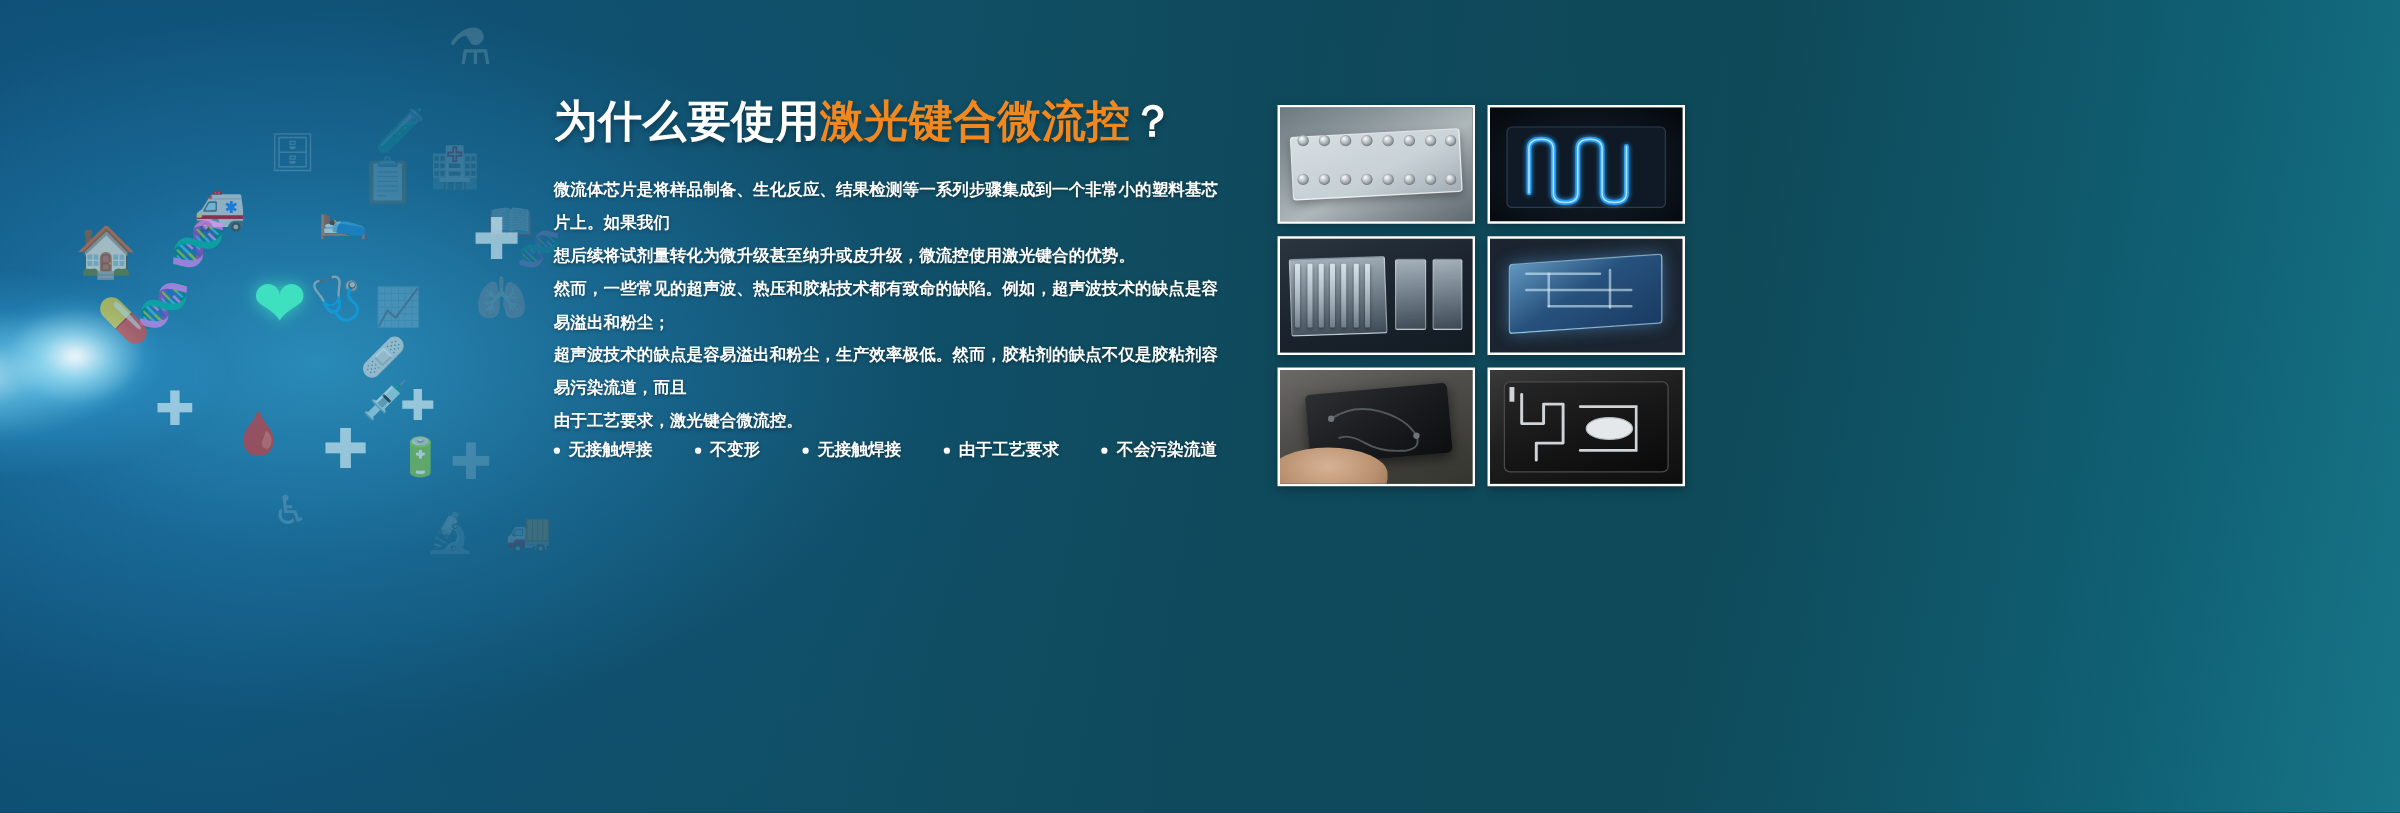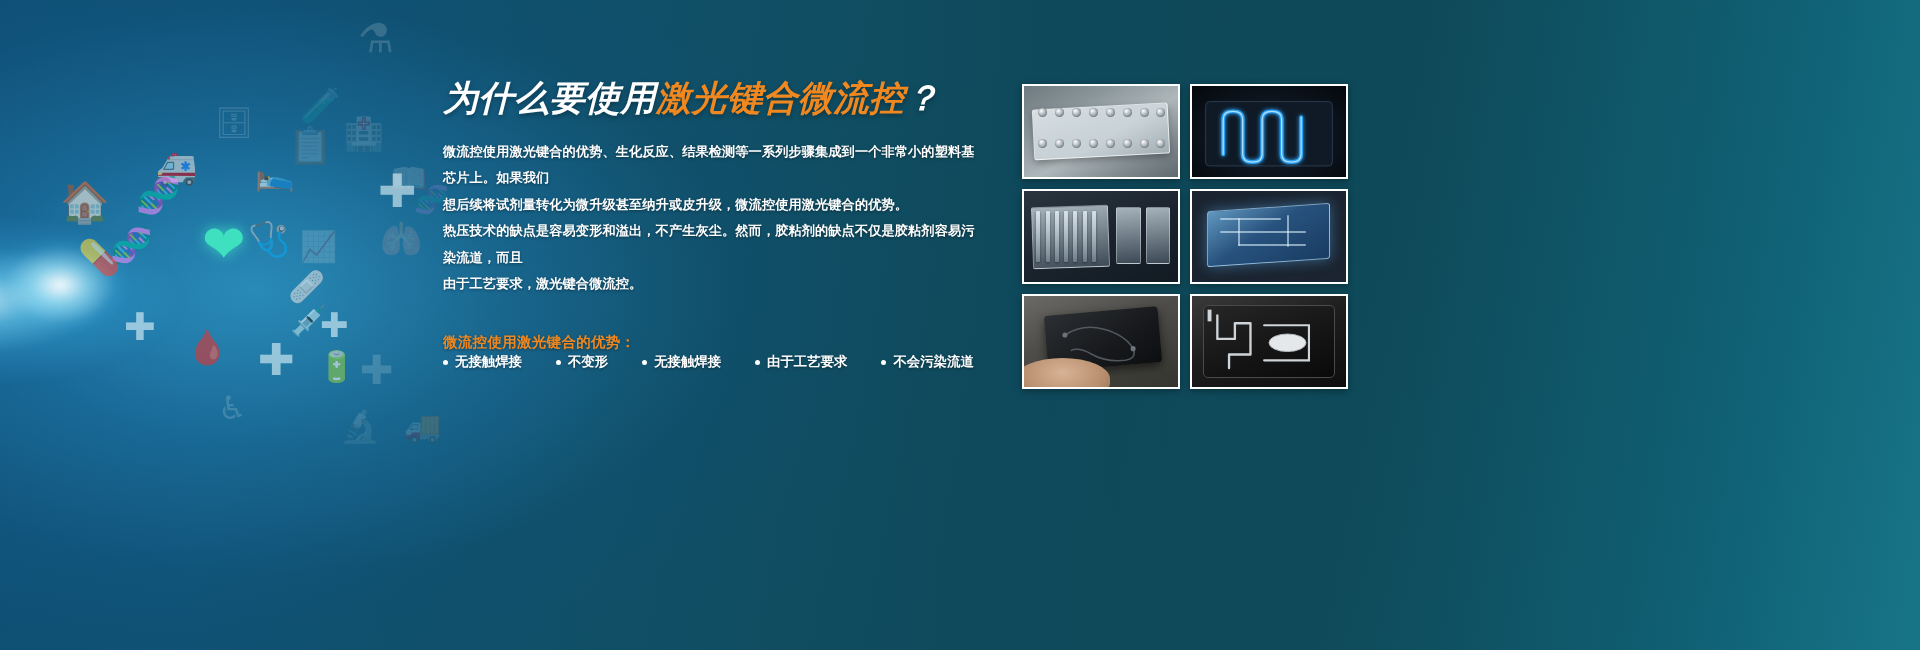--- a/index.html
+++ b/index.html
@@ -53,21 +53,20 @@
 
   
   #content {
     position:absolute;
     left:443px; top:78px;
     width:540px;
   }
   #title {
     font-size:35px;
     font-weight:bold;
-    font-style:italic;
     letter-spacing:0.5px;
     line-height:1.14;
     white-space:nowrap;
     text-shadow:0 2px 5px rgba(0,0,0,0.35);
   }
   #title .w { color:#ffffff; }
   #title .o { color:#f0881f; }
 
   #paragraphs {
     margin-top:21px;
@@ -257,27 +256,27 @@
     <div class="ic" style="left:414px;top:186px;font-size:28px;">🧬</div>
   </div>
 
   <div id="vignette"></div>
 
   <div id="content">
 
     <div id="title"><span class="w">为什么要使用</span><span class="o">激光键合微流控</span><span class="w">？</span></div>
 
     <div id="paragraphs">
-      <p>微流控使用激光键合的优势、生化反应、结果检测等一系列步骤集成到一个非常小的塑料基芯片上。如果我们</p>
+      <p>微流体芯片是将样品制备、生化反应、结果检测等一系列步骤集成到一个非常小的塑料基芯片上。如果我们</p>
       <p>想后续将试剂量转化为微升级甚至纳升或皮升级，微流控使用激光键合的优势。</p>
-      <p>热压技术的缺点是容易变形和溢出，不产生灰尘。然而，胶粘剂的缺点不仅是胶粘剂容易污染流道，而且</p>
+      <p>然而，一些常见的超声波、热压和胶粘技术都有致命的缺陷。例如，超声波技术的缺点是容易溢出和粉尘；</p>
+      <p>超声波技术的缺点是容易溢出和粉尘，生产效率极低。然而，胶粘剂的缺点不仅是胶粘剂容易污染流道，而且</p>
       <p>由于工艺要求，激光键合微流控。</p>
     </div>
 
-    <div id="advTitle">微流控使用激光键合的优势：</div>
 
     <ul id="bullets">
       <li>
           <span class="dot"></span>
           <span>无接触焊接</span>
         </li>
       <li>
           <span class="dot"></span>
           <span>不变形</span>
         </li>

